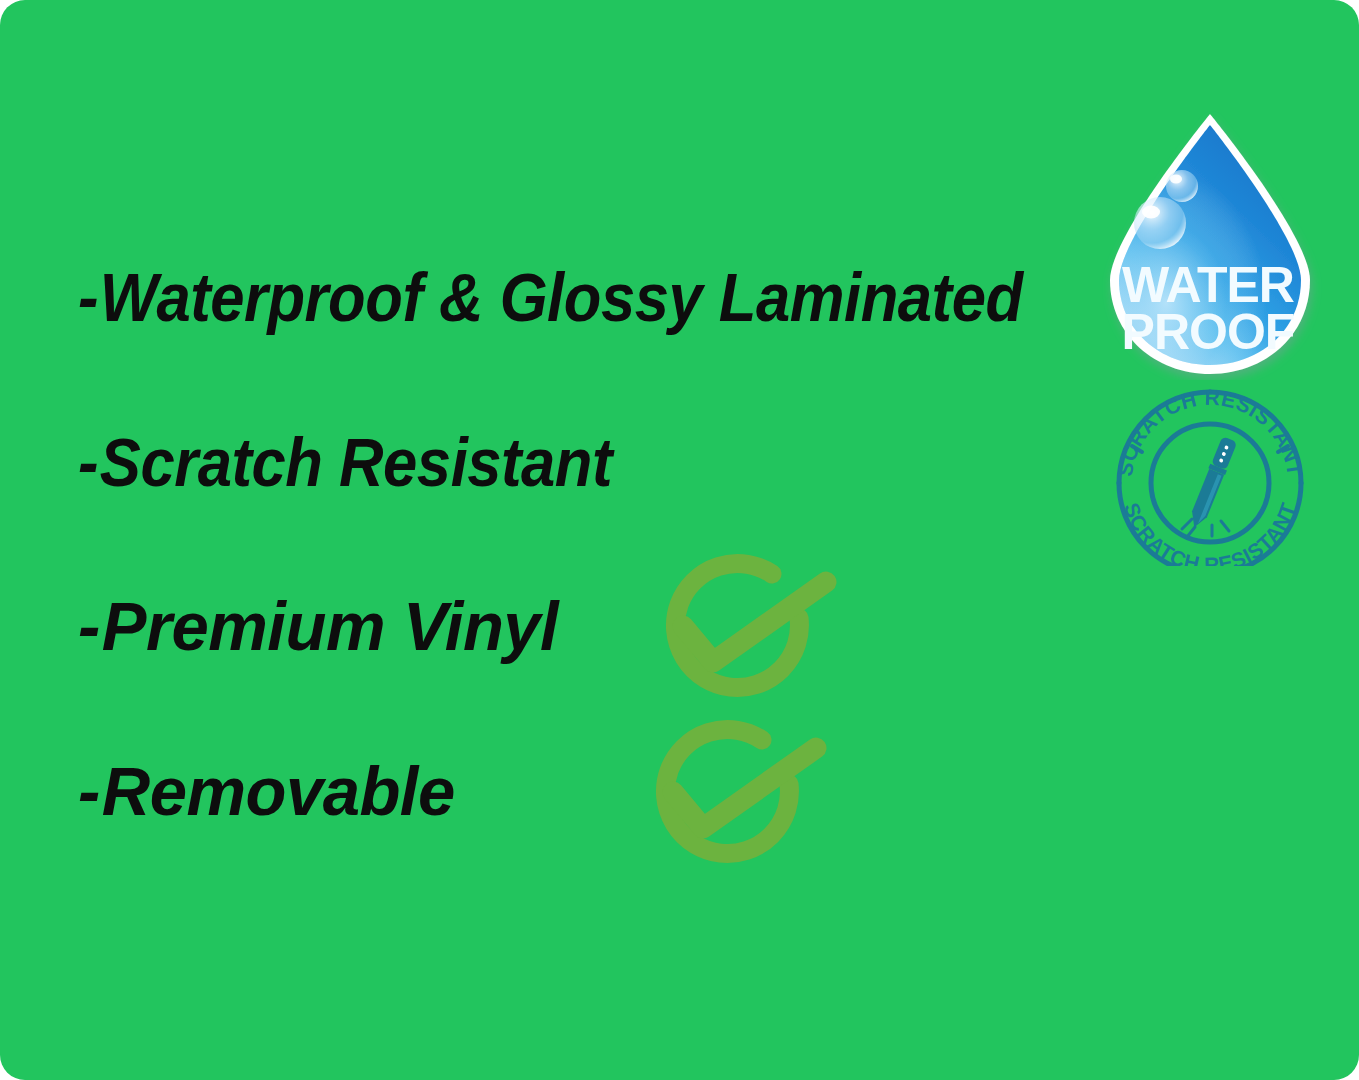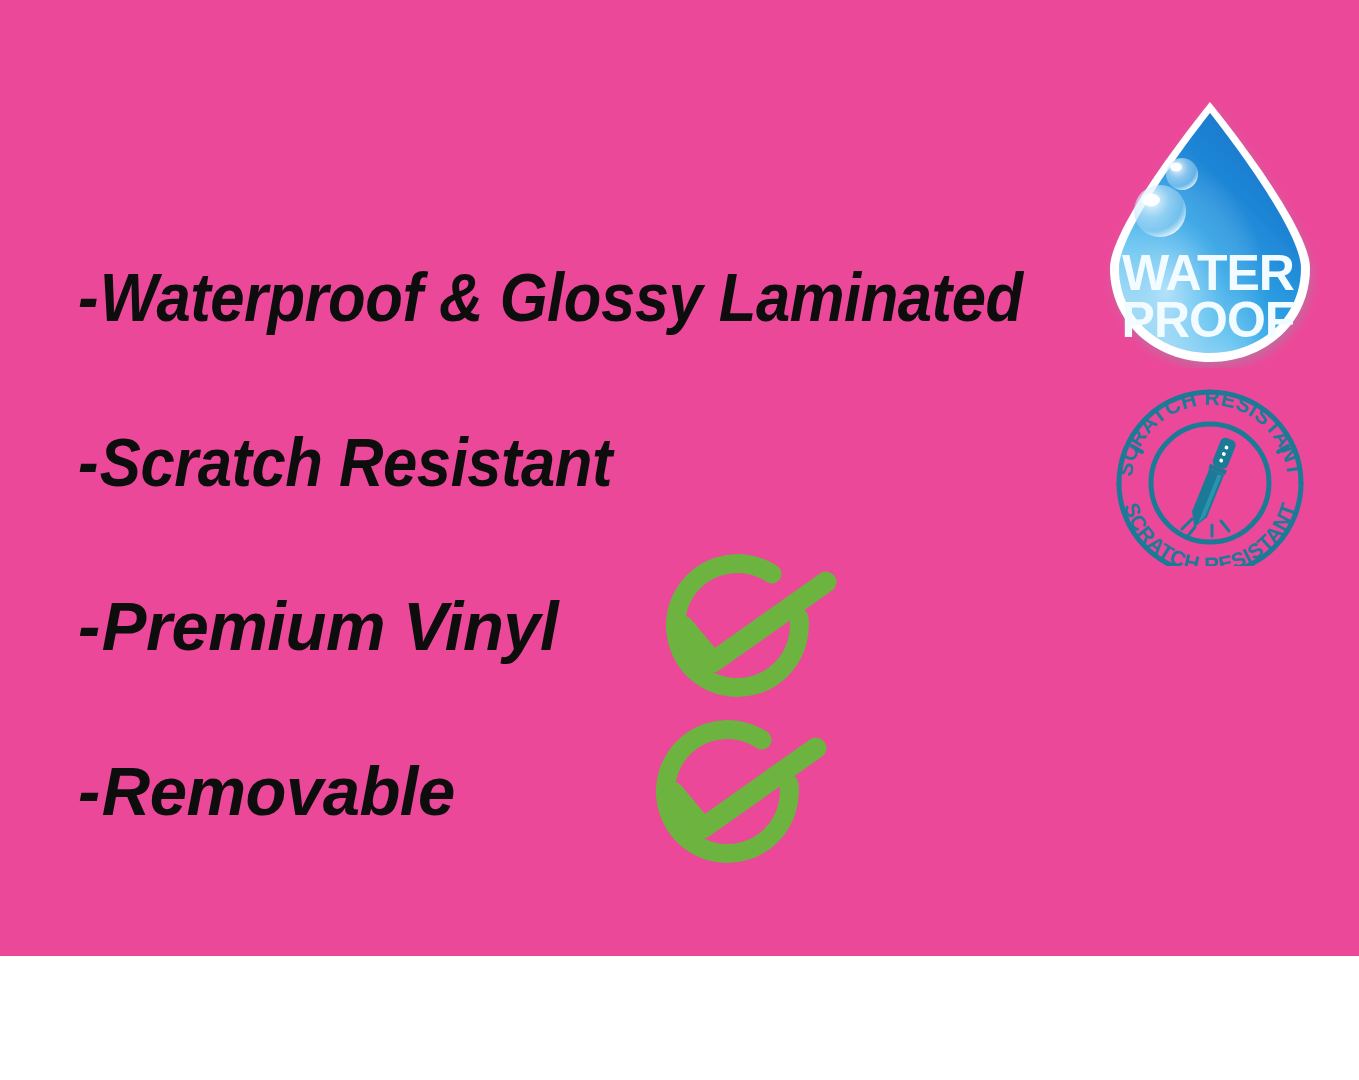--- a/index.html
+++ b/index.html
@@ -6,23 +6,24 @@
     margin: 0;
     padding: 0;
     background: #ffffff;
   }
   body {
     font-family: "Liberation Sans", sans-serif;
   }
   #canvas {
     position: relative;
     width: 1359px;
-    height: 956px;
-    background: #ec4899;
+    height: 1080px;
+    background: #22c55e;
     overflow: hidden;
+    border-radius: 25px;
   }
 
   
   .feature-list {
     position: absolute;
     left: 0;
     top: 0;
     width: 1100px;
     height: 1080px;
   }
@@ -63,21 +64,21 @@
     top: 757px;
     font-size: 68px;
     transform: scaleX(0.985);
     transform-origin: left top;
   }
 
   
   .waterproof-badge {
     position: absolute;
     left: 1098px;
-    top: 96px;
+    top: 108px;
     width: 224px;
     height: 272px;
   }
   .waterproof-badge svg { display: block; }
 
   
   .scratch-badge {
     position: absolute;
     left: 1108px;
     top: 384px;

